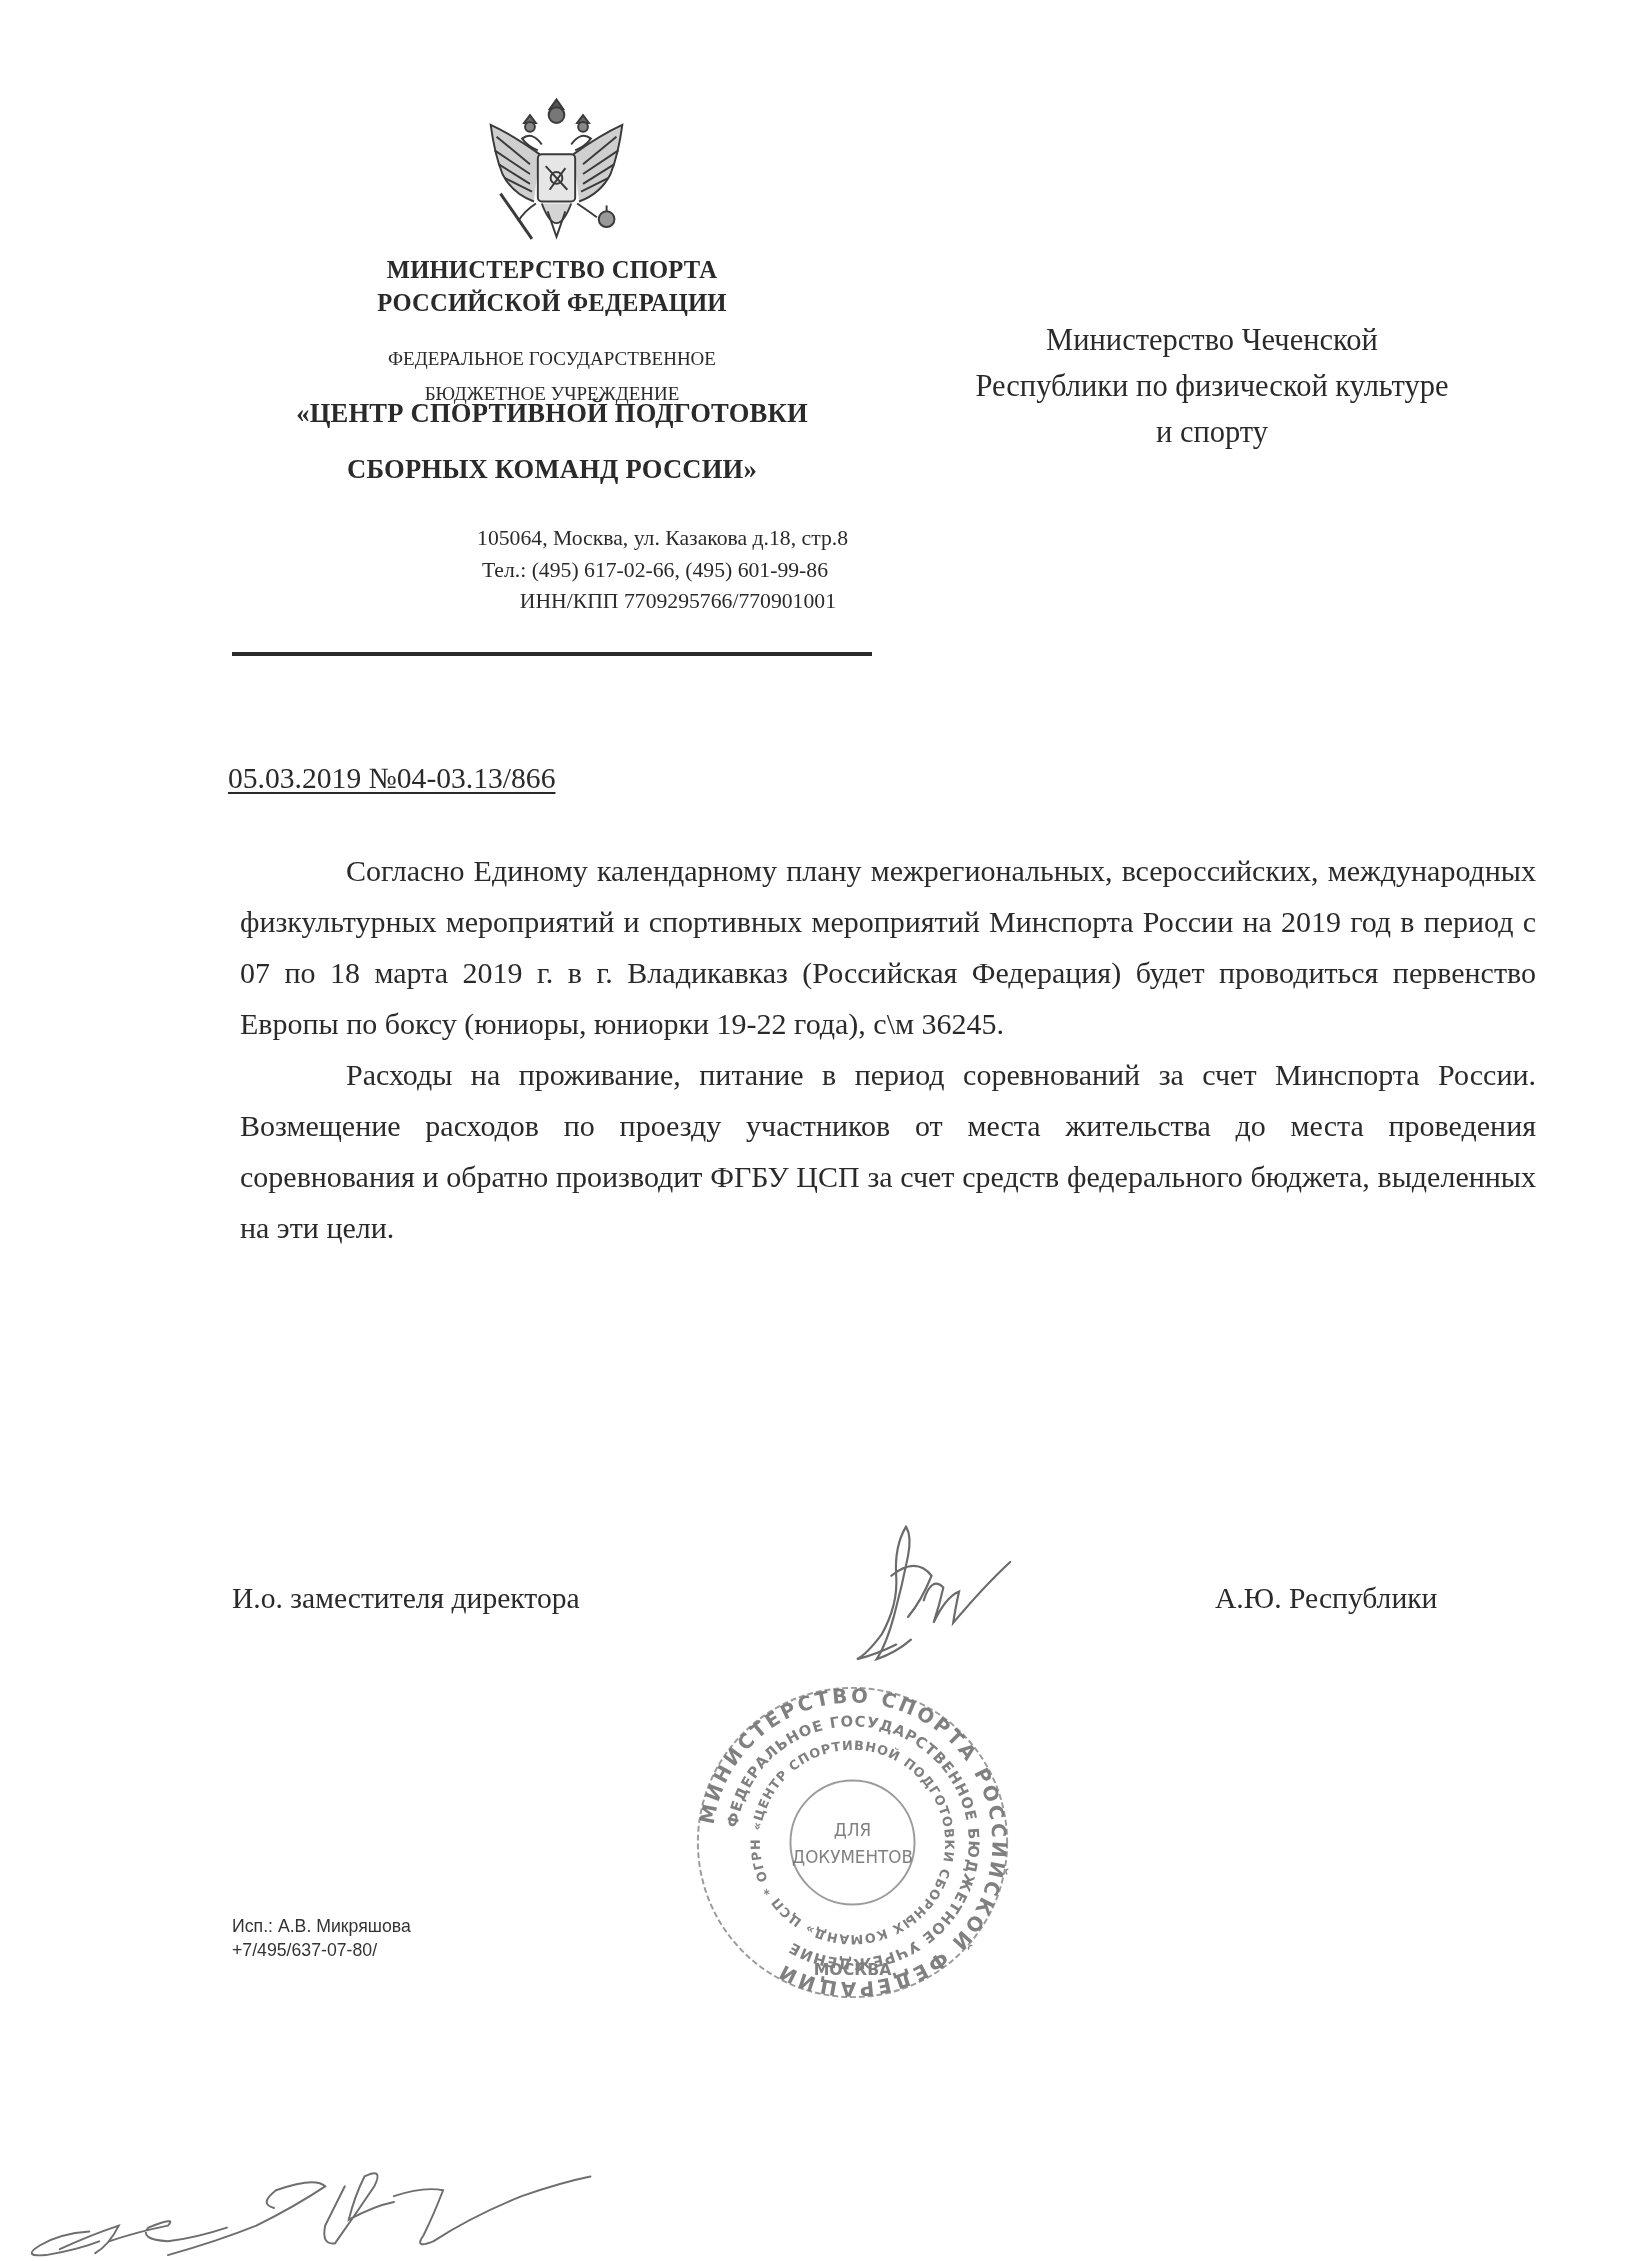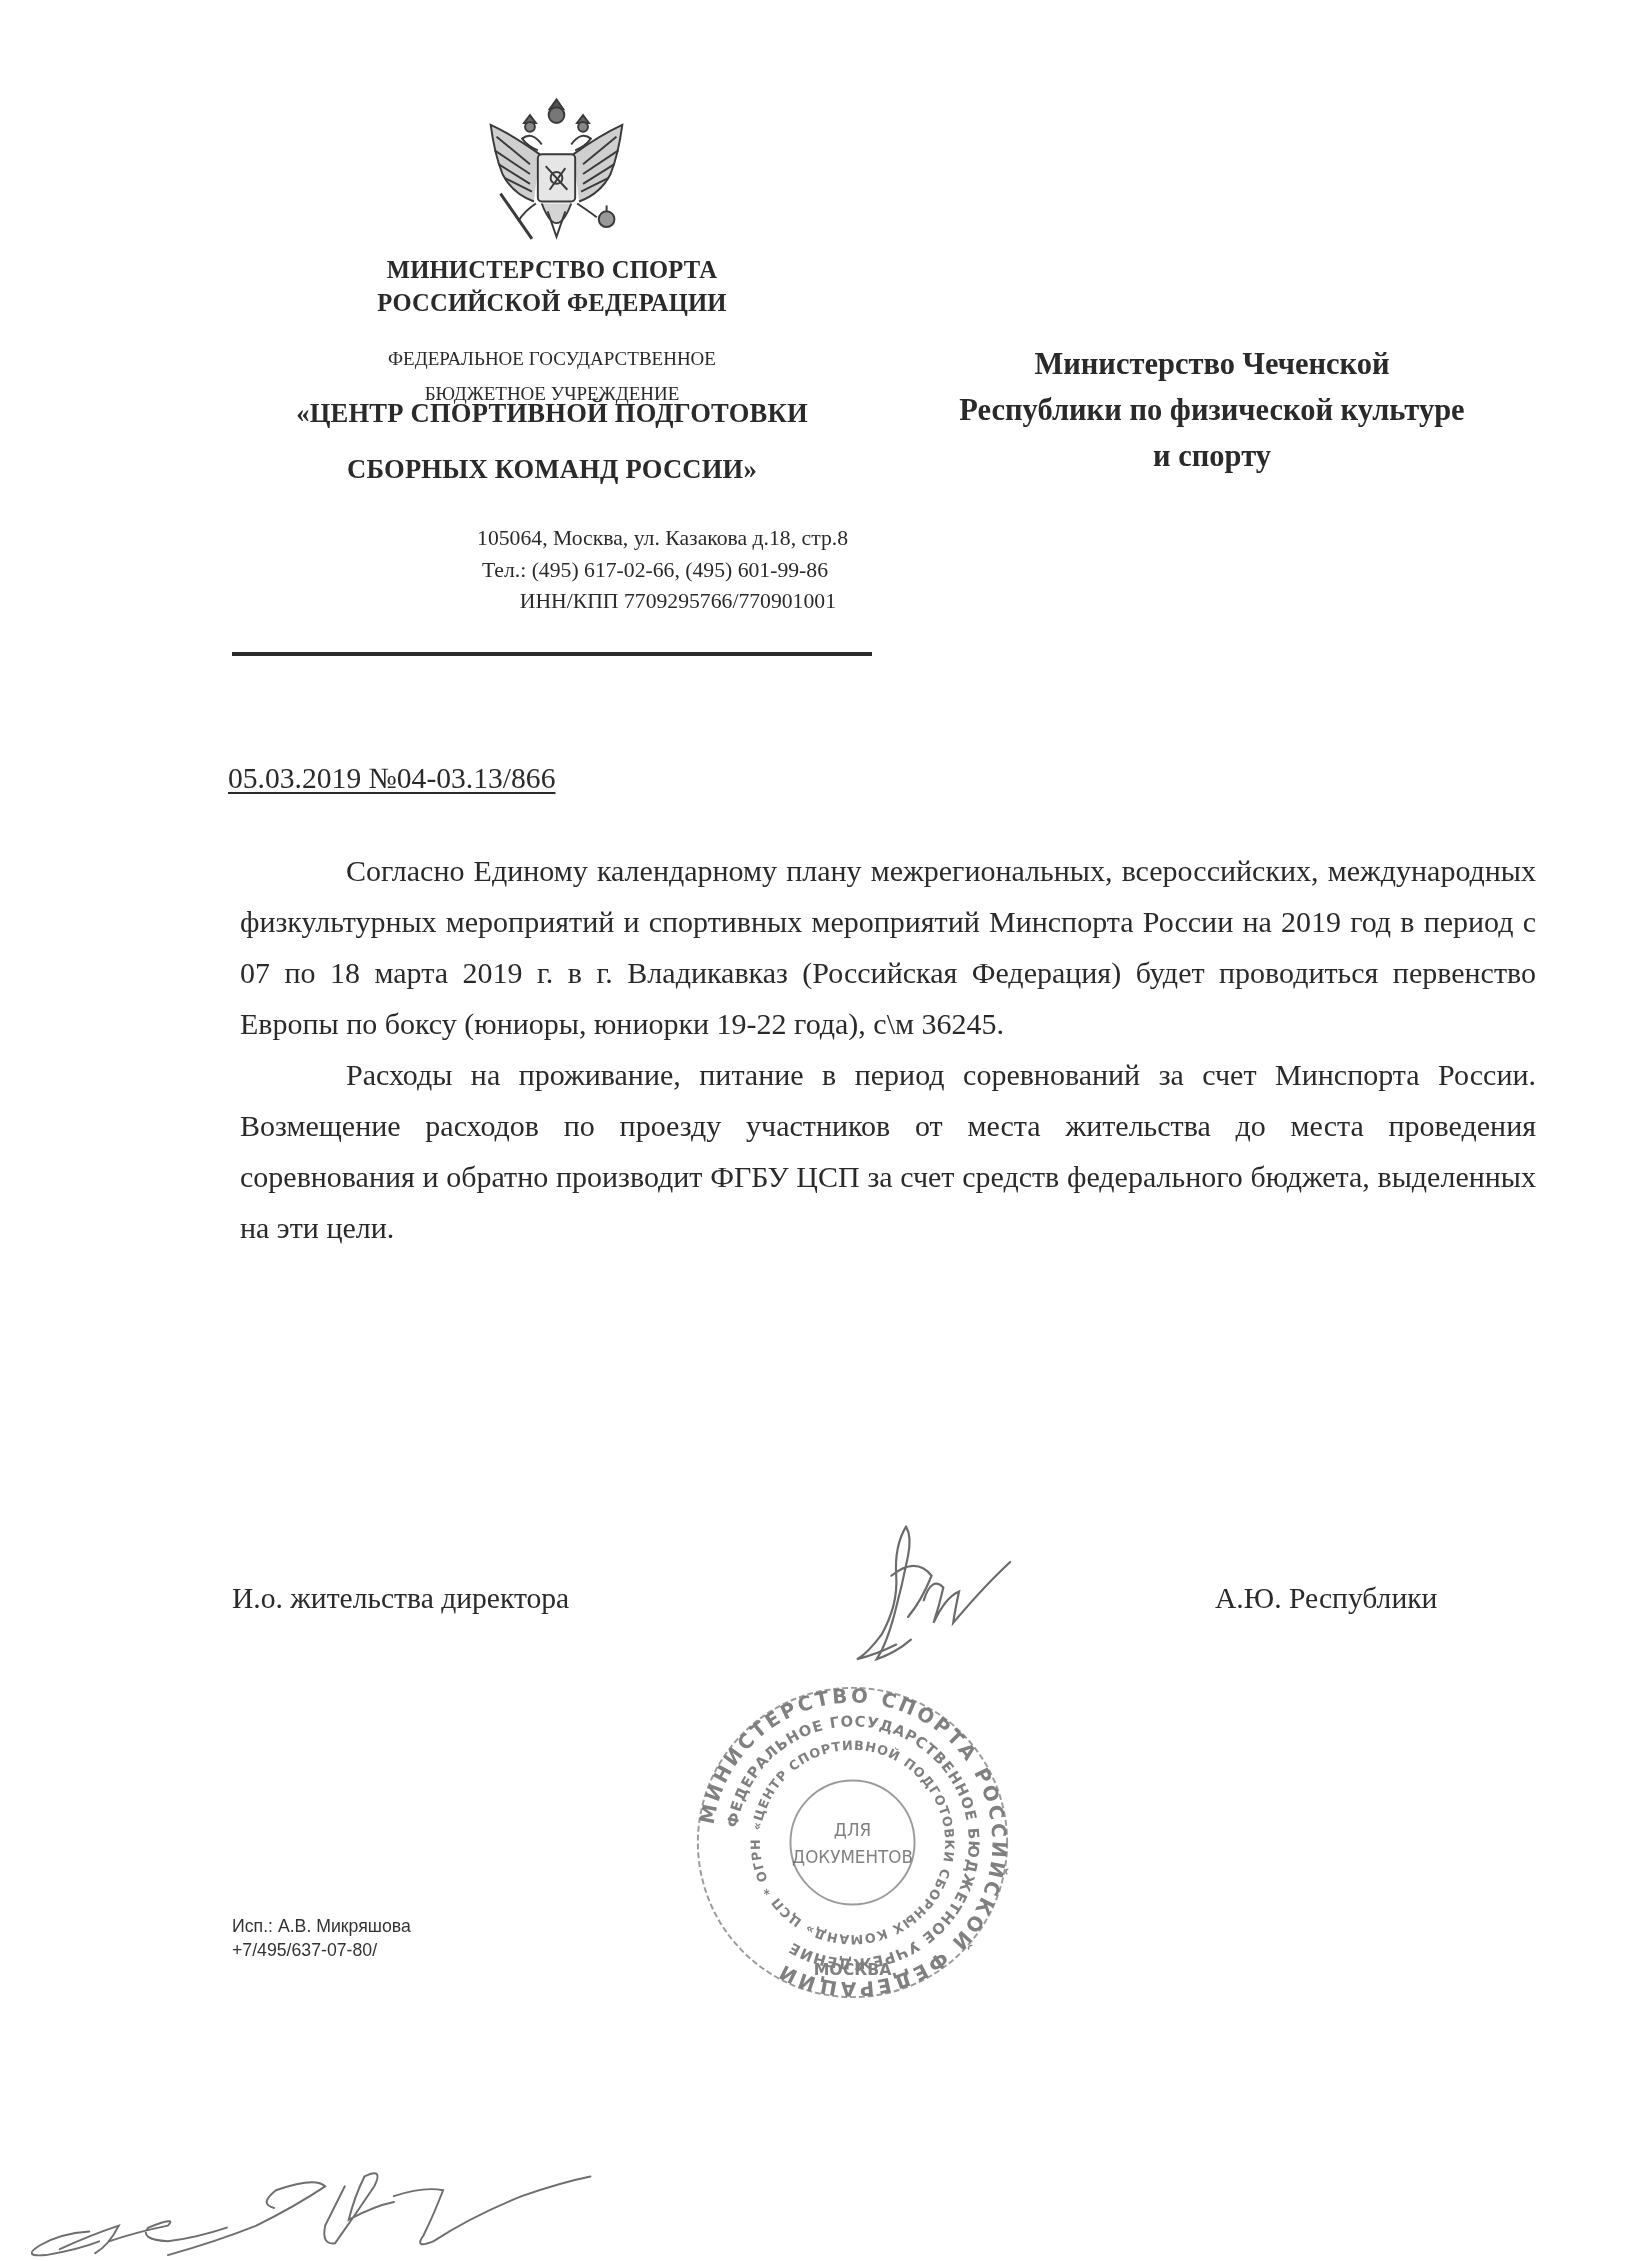--- a/index.html
+++ b/index.html
@@ -5,21 +5,21 @@
   html, body { margin: 0; padding: 0; background: #ffffff; }
   body { width: 1639px; height: 2262px; position: relative; overflow: hidden;
          font-family: "Liberation Serif", "DejaVu Serif", serif; color: #2a2a2a; }
   .abs { position: absolute; }
   .emblem { left: 473px; top: 95px; width: 167px; height: 158px; }
   .hdr { left: 232px; width: 640px; text-align: center; line-height: 1; }
   .hdr-bold { font-weight: bold; font-size: 24.6px; letter-spacing: 0.2px; }
   .hdr-reg { font-size: 19px; }
   .hdr-small { font-size: 21.7px; }
   .rule { left: 232px; top: 652px; width: 640px; height: 3.9px; background: #2b2b2b; }
-  .recipient { left: 887px; top: 341px; width: 650px; text-align: center; font-size: 30.5px; line-height: 46px; color: #2a2a2a; font-weight: bold; }
+  .recipient { left: 887px; top: 317px; width: 650px; text-align: center; font-size: 30.5px; line-height: 46px; color: #2a2a2a; }
   .docref { left: 228px; top: 762px; font-size: 29.6px; text-decoration: underline; text-underline-offset: 3.9px; }
   .body { left: 228px; top: 845px; width: 1296px; font-size: 30px; line-height: 51px; text-align: justify; margin-left: 12px; }
   .body p { margin: 0; text-indent: 106px; }
   .sig-role { left: 232px; top: 1582px; font-size: 29.6px; }
   .sig-name { left: 1215px; top: 1582px; font-size: 29.6px; }
   .signature { left: 837px; top: 1507px; width: 197px; height: 167px; }
   .stamp { left: 690px; top: 1680px; width: 325px; height: 325px; }
   .exec { left: 232px; top: 1915px; font-size: 17.7px; line-height: 23.6px; font-family: "Liberation Sans", "DejaVu Sans", sans-serif; color: #333; }
   .scribble { left: 0px; top: 2147px; width: 611px; height: 114px; }
 </style>
@@ -82,21 +82,21 @@
   <div>и спорту</div>
 </div>
 
 <div class="abs docref">05.03.2019 №04-03.13/866</div>
 
 <div class="abs body">
   <p>Согласно Единому календарному плану межрегиональных, всероссийских, международных физкультурных мероприятий и спортивных мероприятий Минспорта России на 2019 год в период с 07 по 18 марта 2019 г. в г. Владикавказ (Российская Федерация) будет проводиться первенство Европы по боксу (юниоры, юниорки 19-22 года), с\м 36245.</p>
   <p>Расходы на проживание, питание в период соревнований за счет Минспорта России.  Возмещение расходов по проезду участников от места жительства до места проведения соревнования и обратно производит ФГБУ ЦСП за счет средств федерального бюджета, выделенных на эти цели.</p>
 </div>
 
-<div class="abs sig-role">И.о. жительства директора</div>
+<div class="abs sig-role">И.о. заместителя директора</div>
 <div class="abs sig-name">А.Ю. Республики</div>
 
 <div class="abs signature">
   <svg width="197" height="167" viewBox="0 0 200 170">
     <g fill="none" stroke="#6b6b6b" stroke-width="2.2" stroke-linecap="round">
       <path d="M70 20 Q58 40 60 70 Q62 100 45 130 Q30 150 20 155 Q40 150 60 140"></path>
       <path d="M70 20 Q76 30 72 50 Q66 80 58 110 Q50 140 40 155 Q60 148 75 135"></path>
       <path d="M55 70 Q80 50 96 70 Q86 95 72 112"></path>
       <path d="M88 95 Q96 70 108 82 Q104 100 98 118 Q110 92 124 86 Q120 104 118 118 Q150 80 176 56"></path>
     </g>

